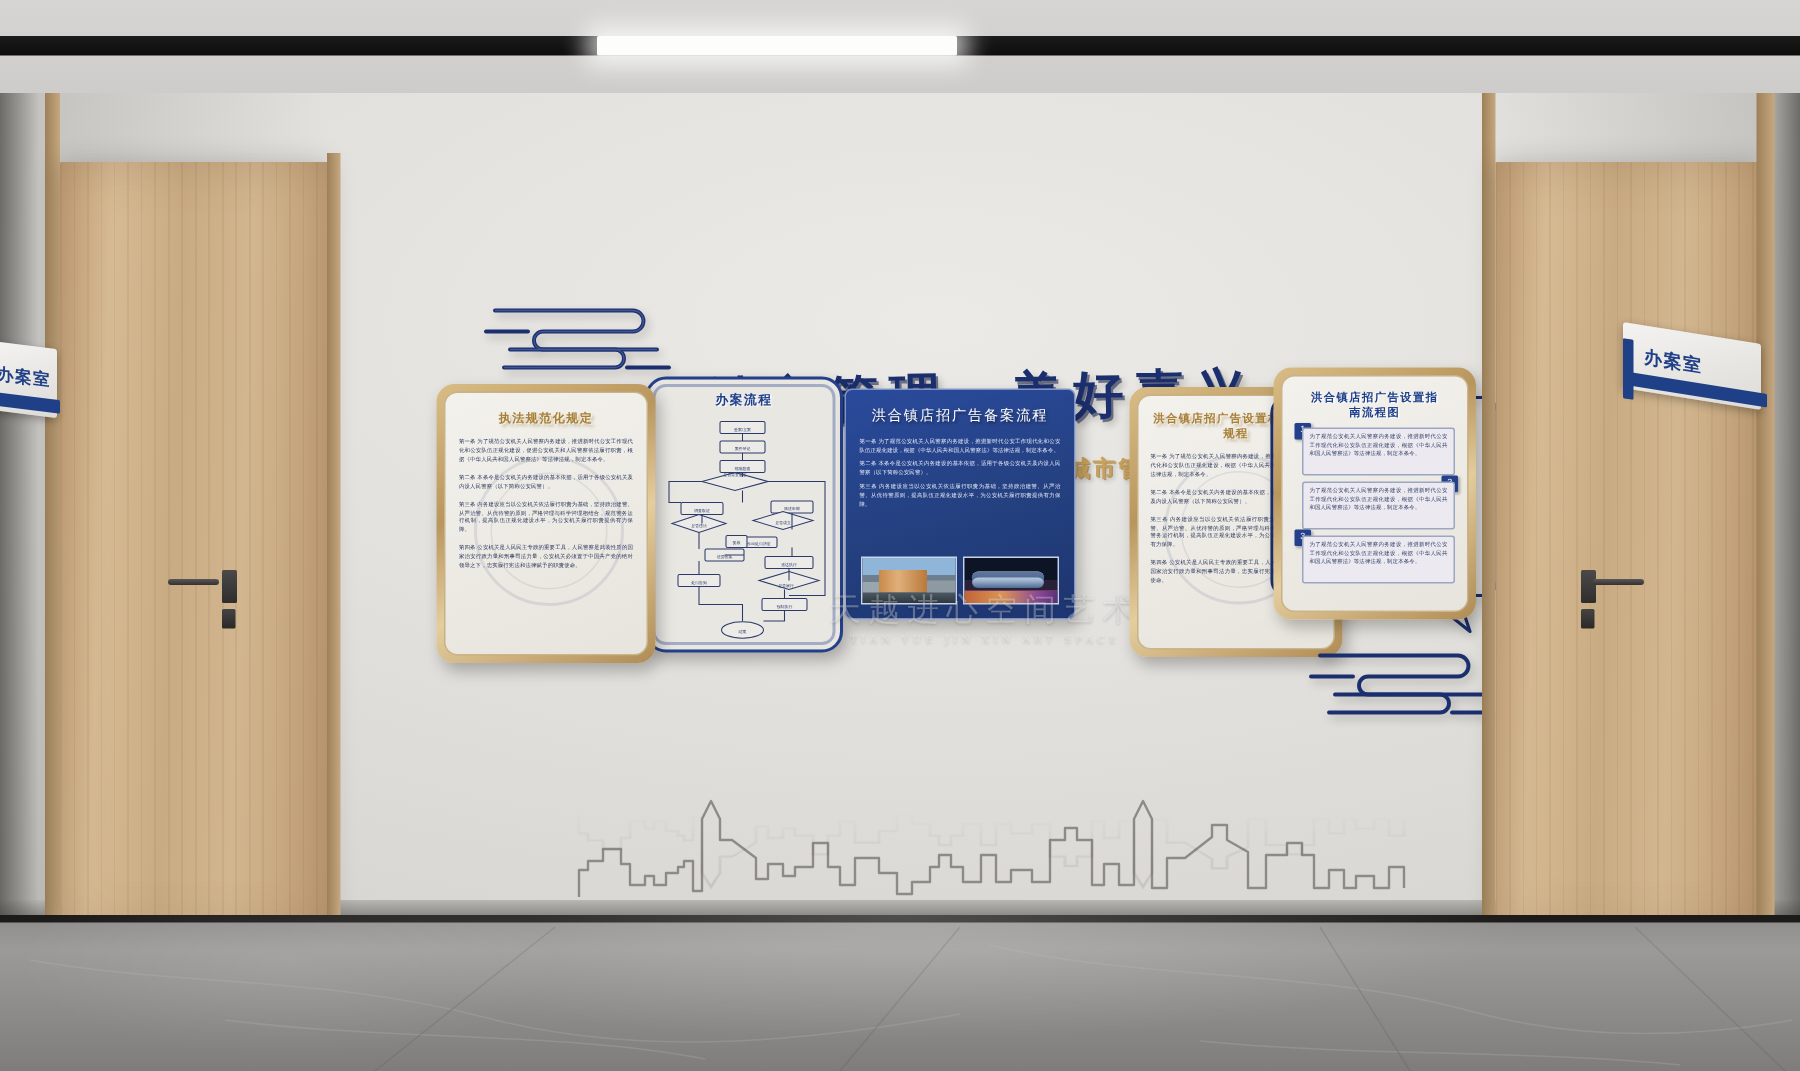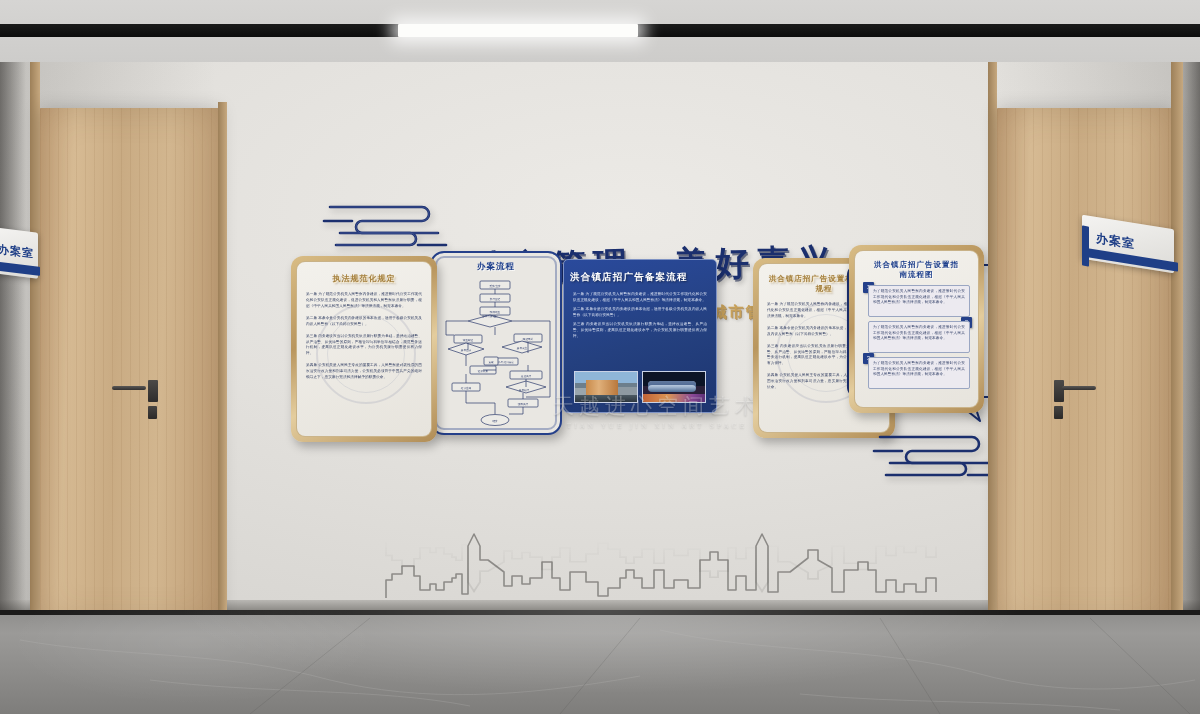--- a/index.html
+++ b/index.html
@@ -175,21 +175,21 @@
   }
   .flow svg{display:block;}
 
   
   .blue-panel{
     border-radius:5px;
     background:linear-gradient(165deg,#2a4a9c,#24407f 55%,#1d3570);
     border:1px solid #7f93c4;
   }
   .blue-title{
-    text-align:left;color:#ffffff;font-family:"DejaVu Serif",serif;font-weight:700;
+    text-align:center;color:#ffffff;font-family:"DejaVu Serif",serif;font-weight:400;
     letter-spacing:1.2px;text-shadow:1px 1px 2px rgba(0,0,0,.45);
   }
   .blue-body{color:#e6ecf8;line-height:1.6;text-align:justify;}
   .photo{
     position:absolute;border:1px solid #c9d2e6;overflow:hidden;
   }
   .ph-build{
     width:100%;height:100%;
     background:
       linear-gradient(#8fb6d8 0 38%, #6d7f8c 38% 55%, #5d6a72 55% 100%);

